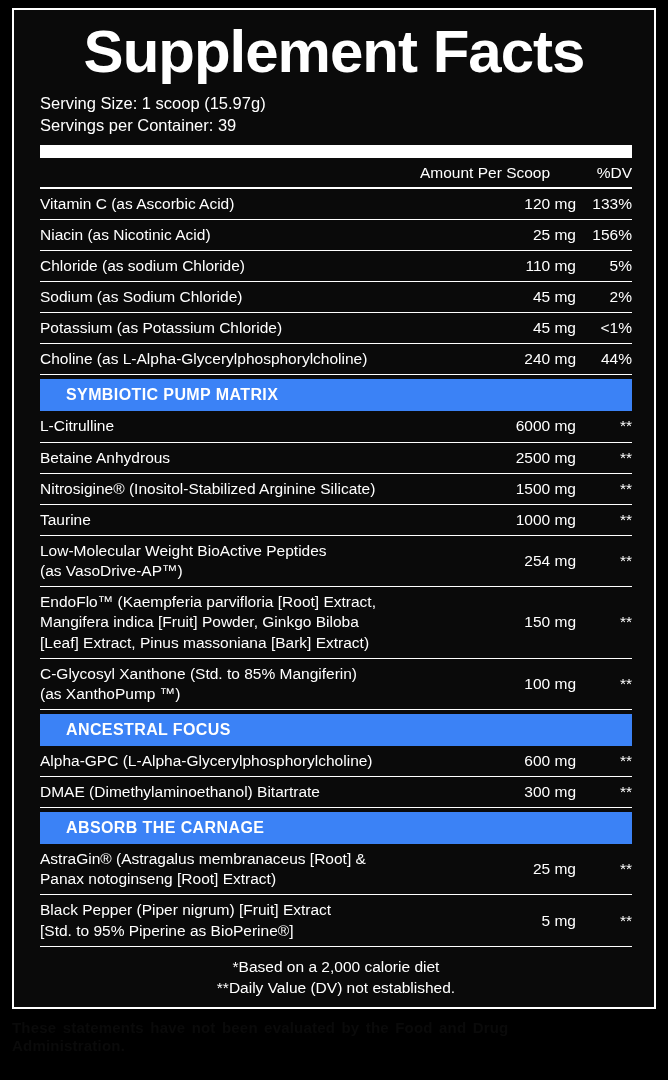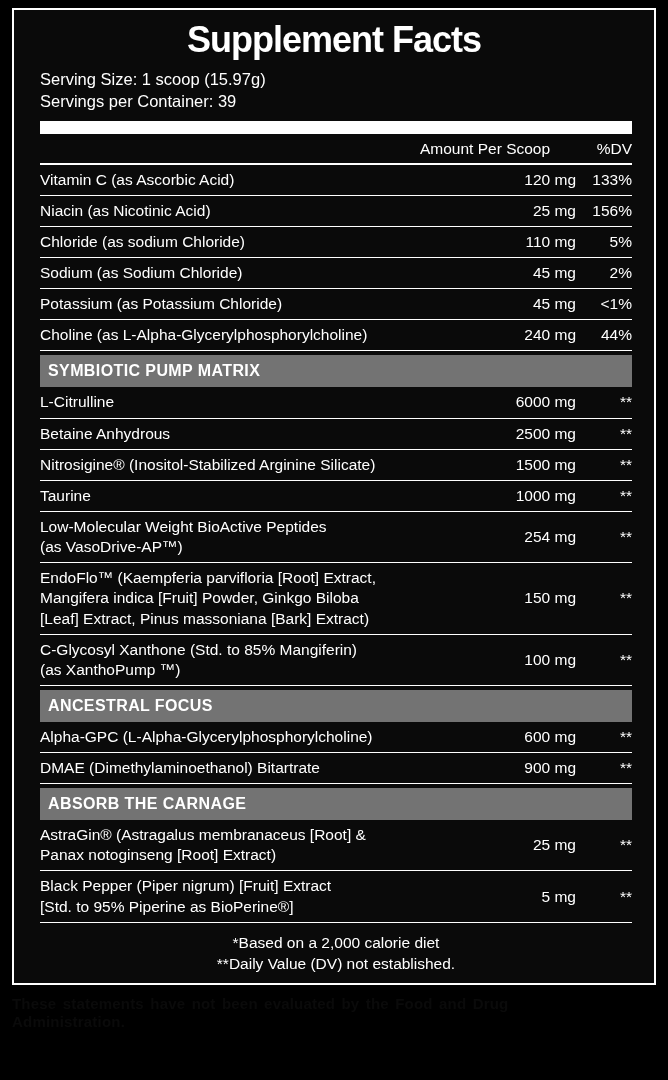--- a/index.html
+++ b/index.html
@@ -16,21 +16,21 @@
   }
   .panel {
     position: relative;
     margin: 8px 12px 0 12px;
     border: 2px solid #ffffff;
     background: #0a0a0a;
     padding: 0 0 6px 0;
     box-sizing: border-box;
   }
   .title {
-    font-size: 36px;
+    font-size: 60px;
     font-weight: bold;
     letter-spacing: -1px;
     line-height: 1;
     padding: 12px 14px 6px 14px;
     text-align: center;
     white-space: nowrap;
   }
   .serving-block {
     padding: 4px 22px 6px 26px;
     font-size: 16.5px;
@@ -80,25 +80,25 @@
     text-align: right;
     padding-right: 6px;
     white-space: nowrap;
   }
   td.dv {
     width: 56px;
     text-align: right;
     white-space: nowrap;
   }
   tr.section-row td {
-    background: #737373;
+    background: #3b82f6;
     font-size: 16px;
     font-weight: bold;
     letter-spacing: 0.4px;
-    padding: 7px 0 7px 8px;
+    padding: 7px 0 7px 26px;
     border-bottom: none;
   }
   tr.spacer-row td {
     border-bottom: none;
     padding: 0;
     height: 4px;
   }
   .footnotes {
     padding: 10px 22px 2px 26px;
     font-size: 15.5px;
@@ -217,21 +217,21 @@
         <tr class="section-row">
           <td colspan="3">ANCESTRAL FOCUS</td>
         </tr>
         <tr>
           <td class="name">Alpha-GPC (L-Alpha-Glycerylphosphorylcholine)</td>
           <td class="amount">600 mg</td>
           <td class="dv">**</td>
         </tr>
         <tr>
           <td class="name">DMAE (Dimethylaminoethanol) Bitartrate</td>
-          <td class="amount">900 mg</td>
+          <td class="amount">300 mg</td>
           <td class="dv">**</td>
         </tr>
         <tr class="spacer-row">
           <td colspan="3"></td>
         </tr>
         <tr class="section-row">
           <td colspan="3">ABSORB THE CARNAGE</td>
         </tr>
         <tr>
           <td class="name">AstraGin® (Astragalus membranaceus [Root] &amp;<br>Panax notoginseng [Root] Extract)</td>

